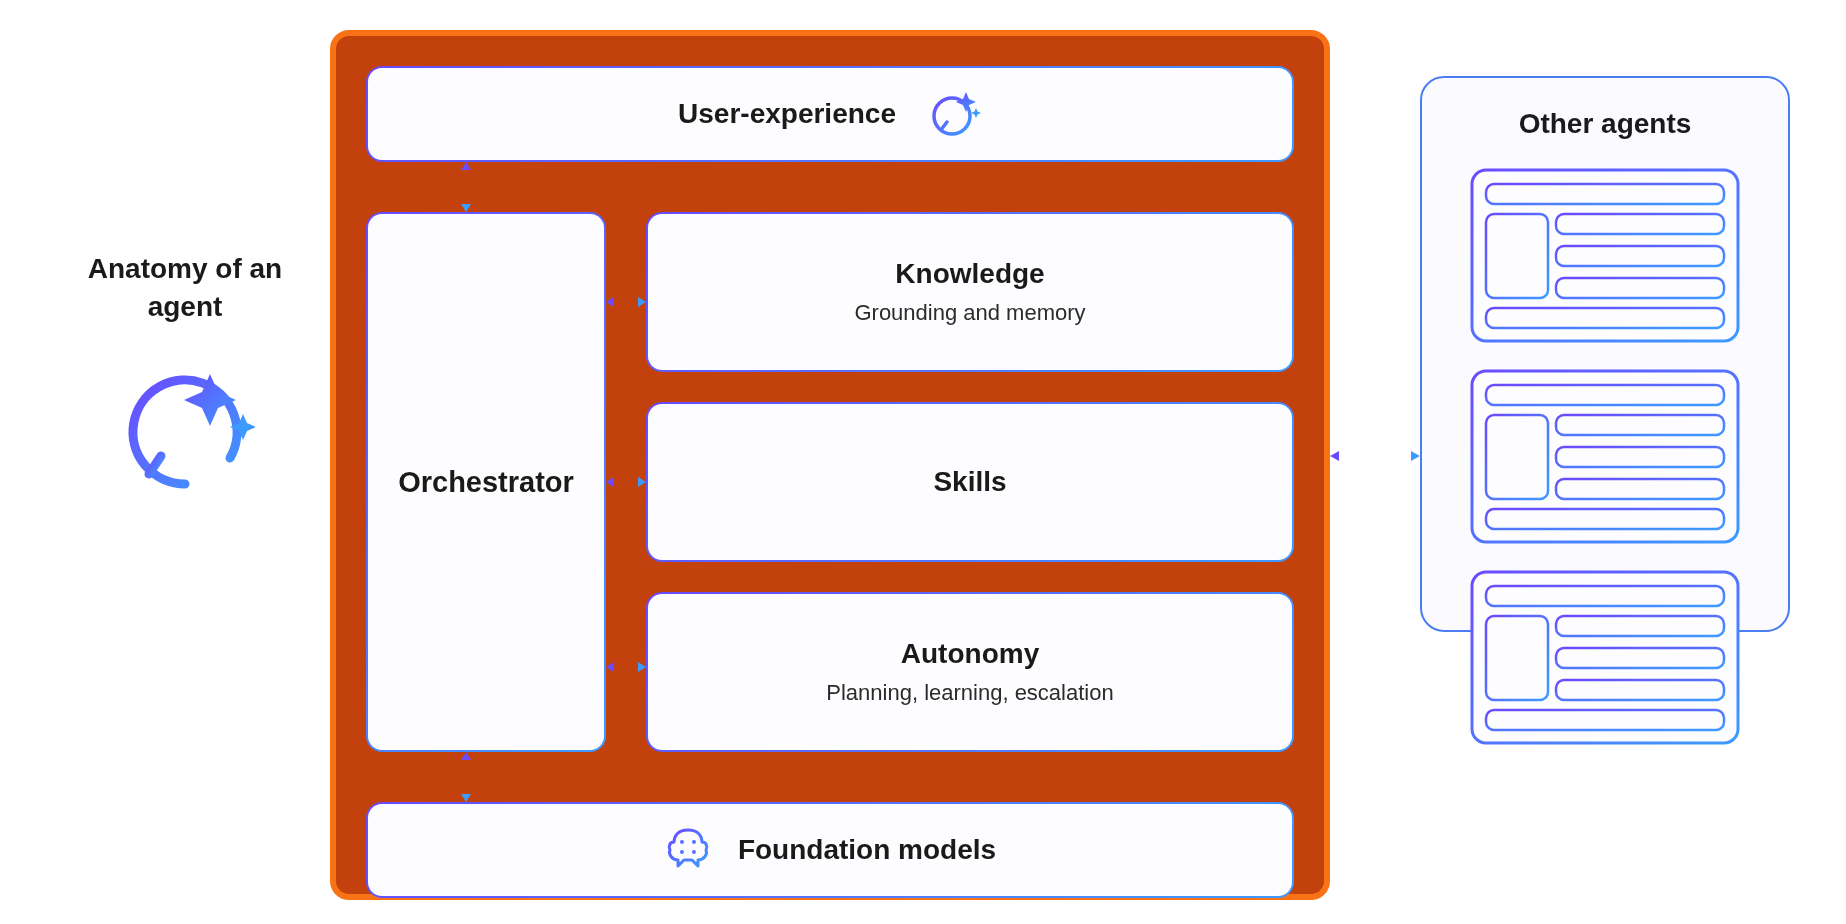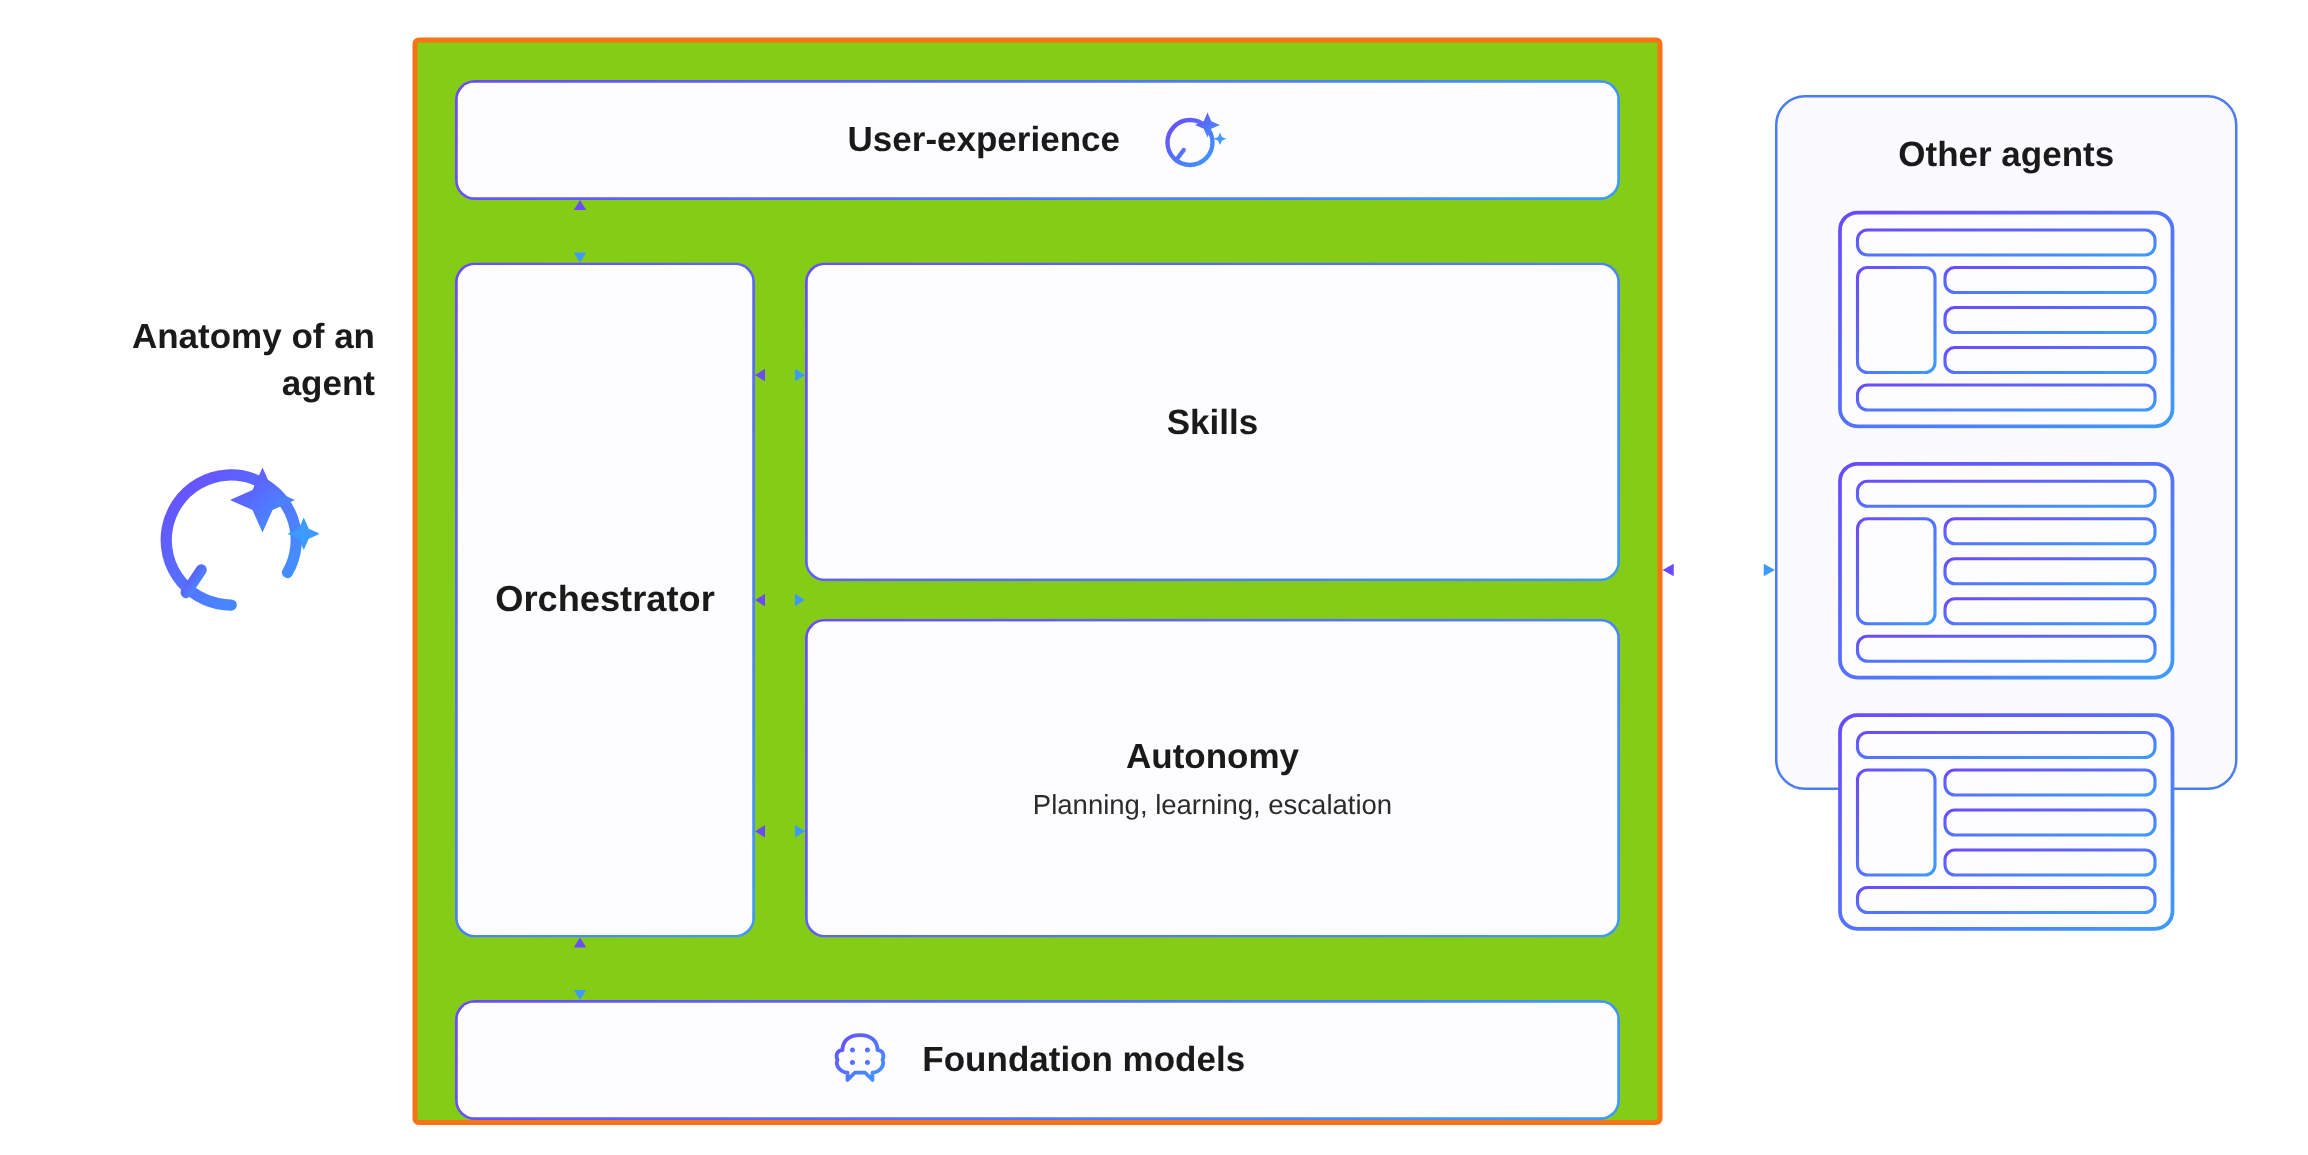--- a/index.html
+++ b/index.html
@@ -21,38 +21,37 @@
     top: 250px;
     width: 230px;
     text-align: center;
   }
   .title-block h2 {
     font-size: 28px;
     font-weight: 600;
     color: #1a1a1a;
     line-height: 1.35;
     margin-bottom: 30px;
-    text-align: right;
   }
   .sparkle-chat {
     width: 140px;
     height: 140px;
     margin: 0 auto;
   }
 
   
   .agent-box {
     position: absolute;
     left: 330px;
     top: 30px;
     width: 1000px;
     height: 870px;
-    border: 4px solid #f97316;
-    border-radius: 5px;
-    background: #84cc16;
+    border: 6px solid #f97316;
+    border-radius: 19px;
+    background: #c2410c;
     padding: 30px;
   }
   .g-border {
     border: 2px solid transparent;
     border-radius: 16px;
     background:
       linear-gradient(#fdfdff,#fdfdff) padding-box,
       linear-gradient(135deg,#6b4aff,#3d9bff) border-box;
   }
   .ux-row {
@@ -252,20 +251,24 @@
       </div>
       <div class="arrow" style="position:absolute; left:240px; top:445px; width:40px; height:20px;">
         <svg width="40" height="20">
             <line x1="6" y1="10" x2="34" y2="10" stroke="url(#ah1)" stroke-width="2.5"></line>
         <path d="M0 10 l8 -5 v10 z" fill="#6b4aff"></path>
             <path d="M40 10 l-8 -5 v10 z" fill="#3d9bff"></path>
           </svg>
       </div>
 
       <div class="cards">
+        <div class="card g-border">
+          <h3>Knowledge</h3>
+          <p>Grounding and memory</p>
+        </div>
         <div class="card g-border">
           <h3>Skills</h3>
         </div>
         <div class="card g-border">
           <h3>Autonomy</h3>
           <p>Planning, learning, escalation</p>
         </div>
       </div>
     </div>
 

